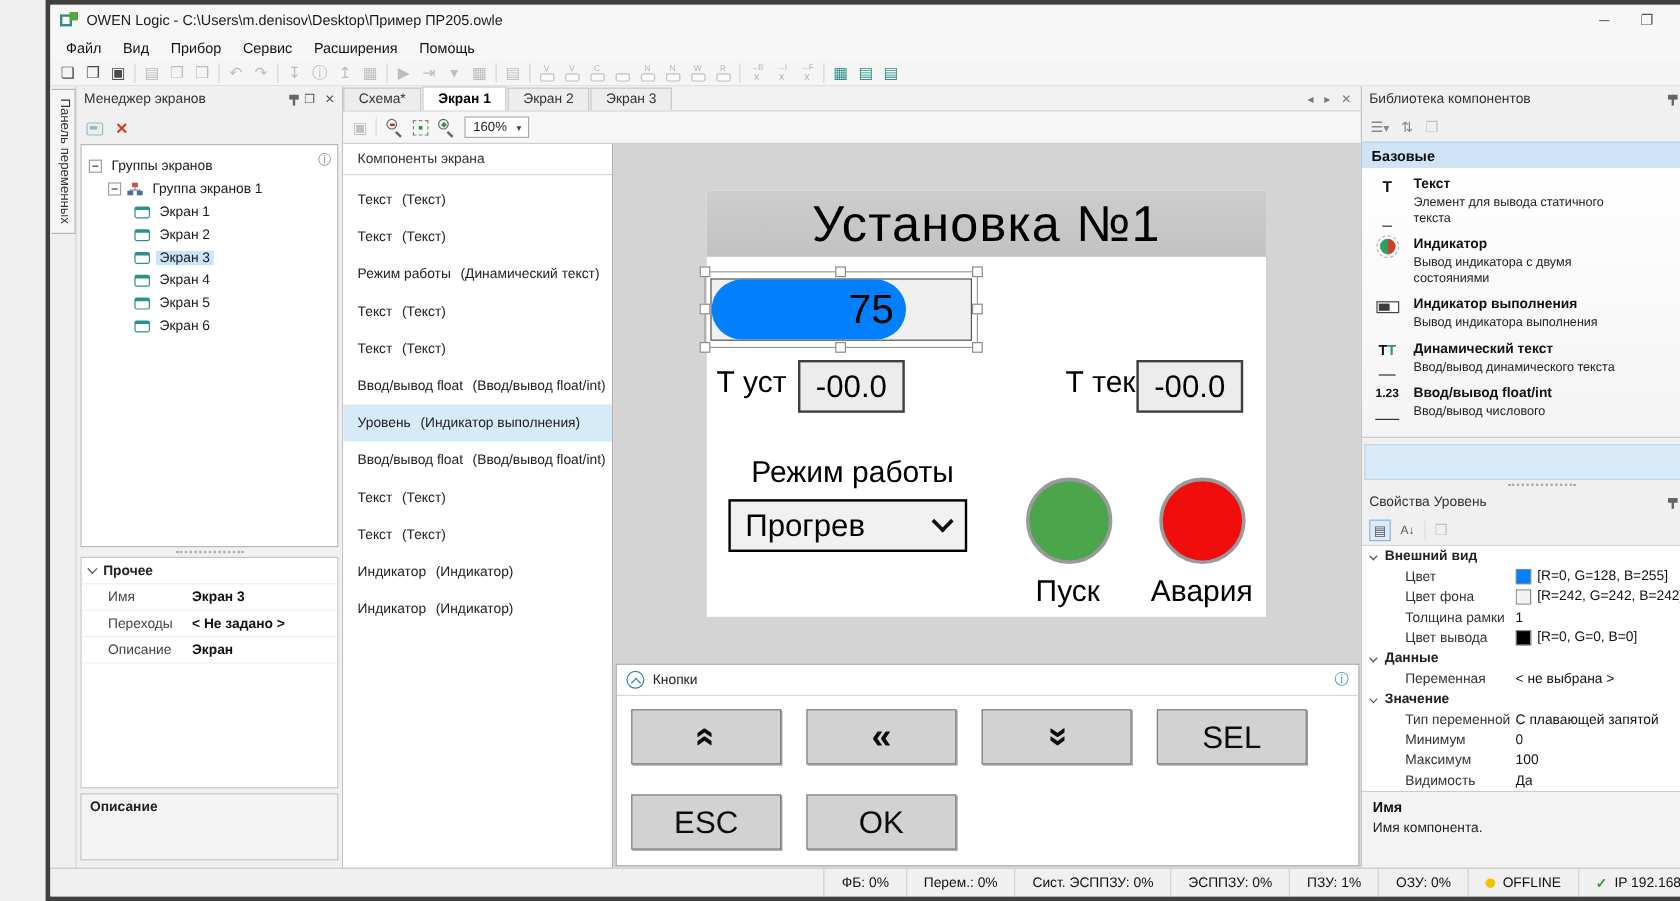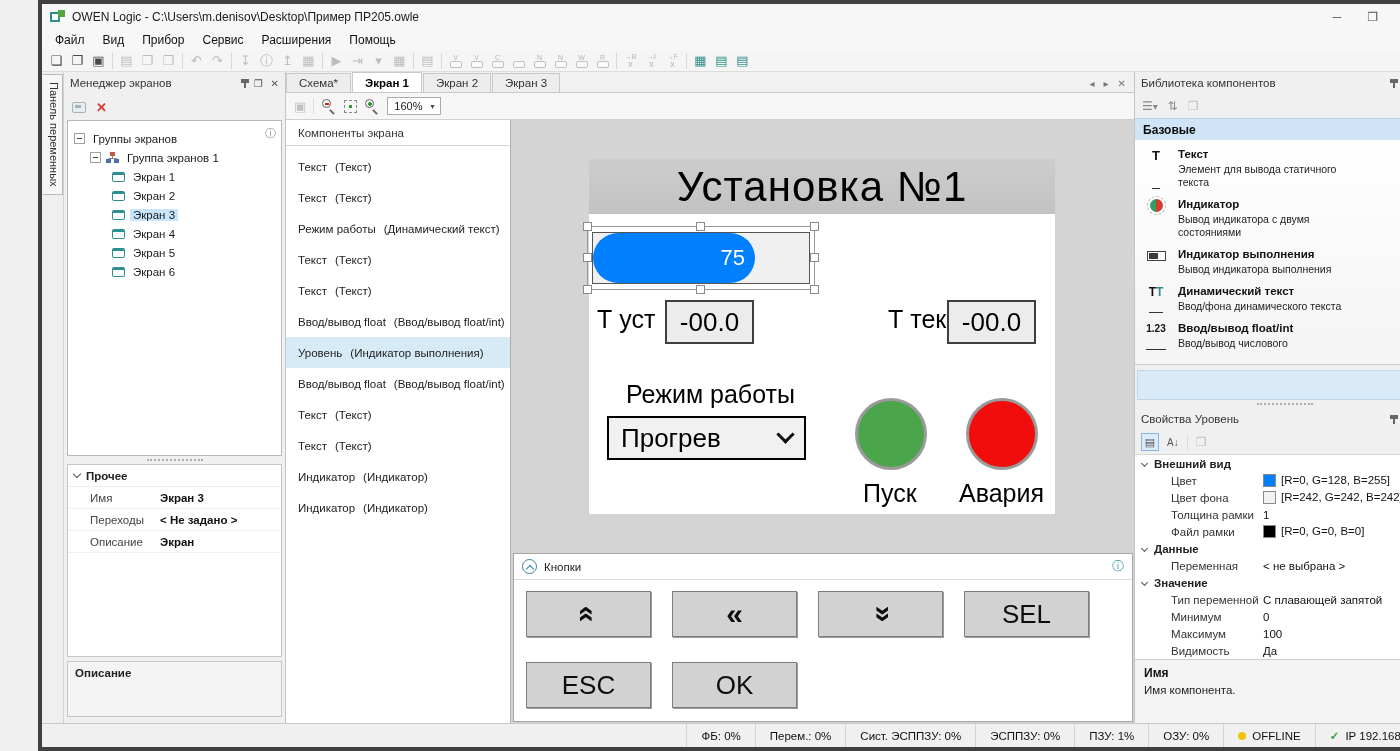--- a/index.html
+++ b/index.html
@@ -152,21 +152,21 @@
     overflow:hidden; }
   .canvas { position:absolute; left:78px; top:39px; width:466px; height:355px;
     background:#fff; }
   .canvas-title { height:55px; background:linear-gradient(#cdcdcd,#c2c2c2);
     display:flex; align-items:center; justify-content:center; font-size:42px;
     color:#000; letter-spacing:1px; }
   .pbar { position:absolute; left:3px; top:73px; width:218px; height:52px;
     background:#f0f0f0; border:1px solid #555; }
   .pbar .fill { position:absolute; left:0; top:0; bottom:0; width:75%;
     background:#0080ff; display:flex; align-items:center; justify-content:flex-end;
-    padding-right:10px; color:#ffffff; font-size:22px;border-radius:25px; }
+    padding-right:10px; color:#000000; font-size:34px;border-radius:25px; }
   .sel-rect { position:absolute; left:-6px; top:-7px; right:-6px; bottom:-7px;
     border:1px solid #9a9a9a; pointer-events:none; }
   .hd { position:absolute; width:9px; height:9px; background:#fff;
     border:1px solid #8a8a8a; }
   .cl { position:absolute; font-size:25px; color:#000; }
   .vbox { position:absolute; height:44px; background:#ececec;
     border:2px solid #3f3f3f; display:flex; align-items:center;
     justify-content:center; font-size:26px; color:#000; }
   .dropdown { position:absolute; left:18px; top:257px; width:199px; height:44px;
     background:#f1f1f1; border:2px solid #000; display:flex; align-items:center;
@@ -664,21 +664,21 @@
               <div class="li-title">Индикатор выполнения</div>
               <div class="li-desc">Вывод индикатора выполнения</div>
             </span>
         </div>
         <div class="li">
           <span class="li-ico-col">
               <span class="li-tt-ico"><b>T</b><i>T</i></span>
             </span>
           <span>
               <div class="li-title">Динамический текст</div>
-              <div class="li-desc">Ввод/фона динамического текста</div>
+              <div class="li-desc">Ввод/вывод динамического текста</div>
             </span>
         </div>
         <div class="li">
           <span class="li-ico-col">
               <span class="li-num-ico">1.23</span>
             </span>
           <span>
               <div class="li-title">Ввод/вывод float/int</div>
               <div class="li-desc">Ввод/вывод числового</div>
             </span>
@@ -728,21 +728,21 @@
               <span>[R=242, G=242, B=242]</span>
             </span>
         </div>
         <div class="prow">
           <span class="plab">Толщина рамки</span>
           <span class="pval">
               <span>1</span>
             </span>
         </div>
         <div class="prow">
-          <span class="plab">Файл рамки</span>
+          <span class="plab">Цвет вывода</span>
           <span class="pval">
               <i class="swatch" style="background:#000000;"></i>
               <span>[R=0, G=0, B=0]</span>
             </span>
         </div>
         <div class="prow sec">
             <span class="sc"></span>
             <span>Данные</span>
           </div>
         <div class="prow">

